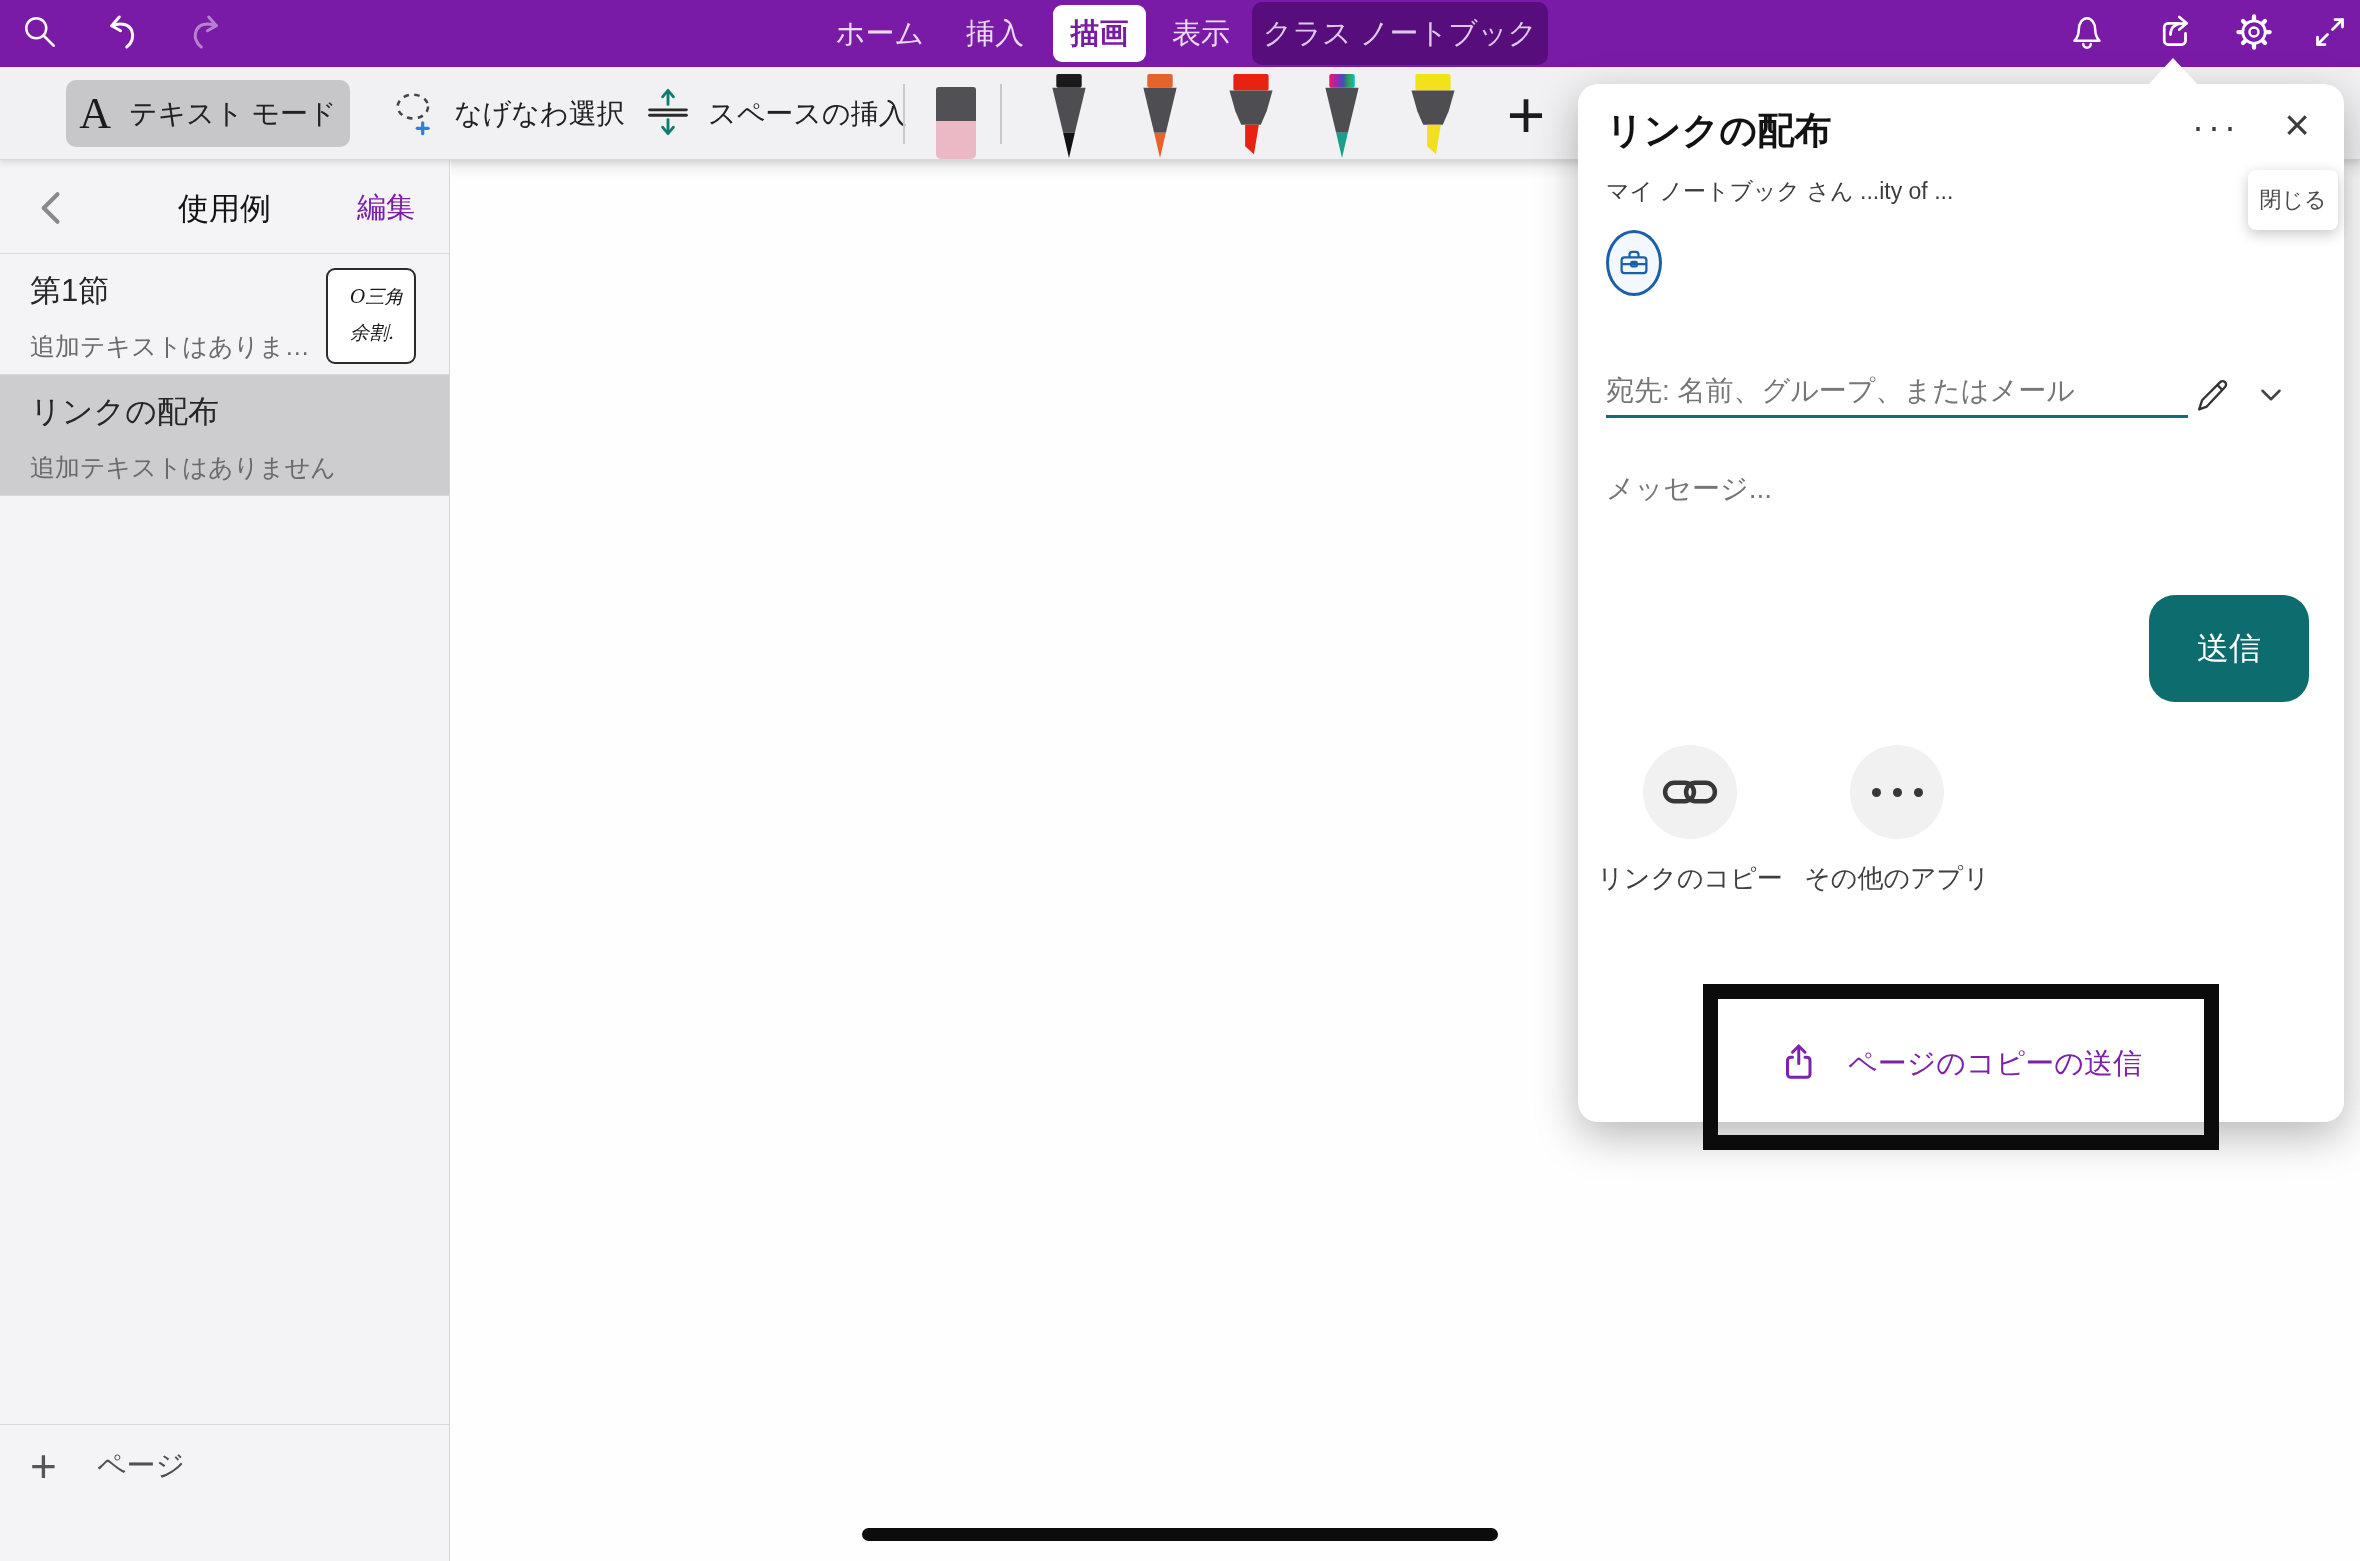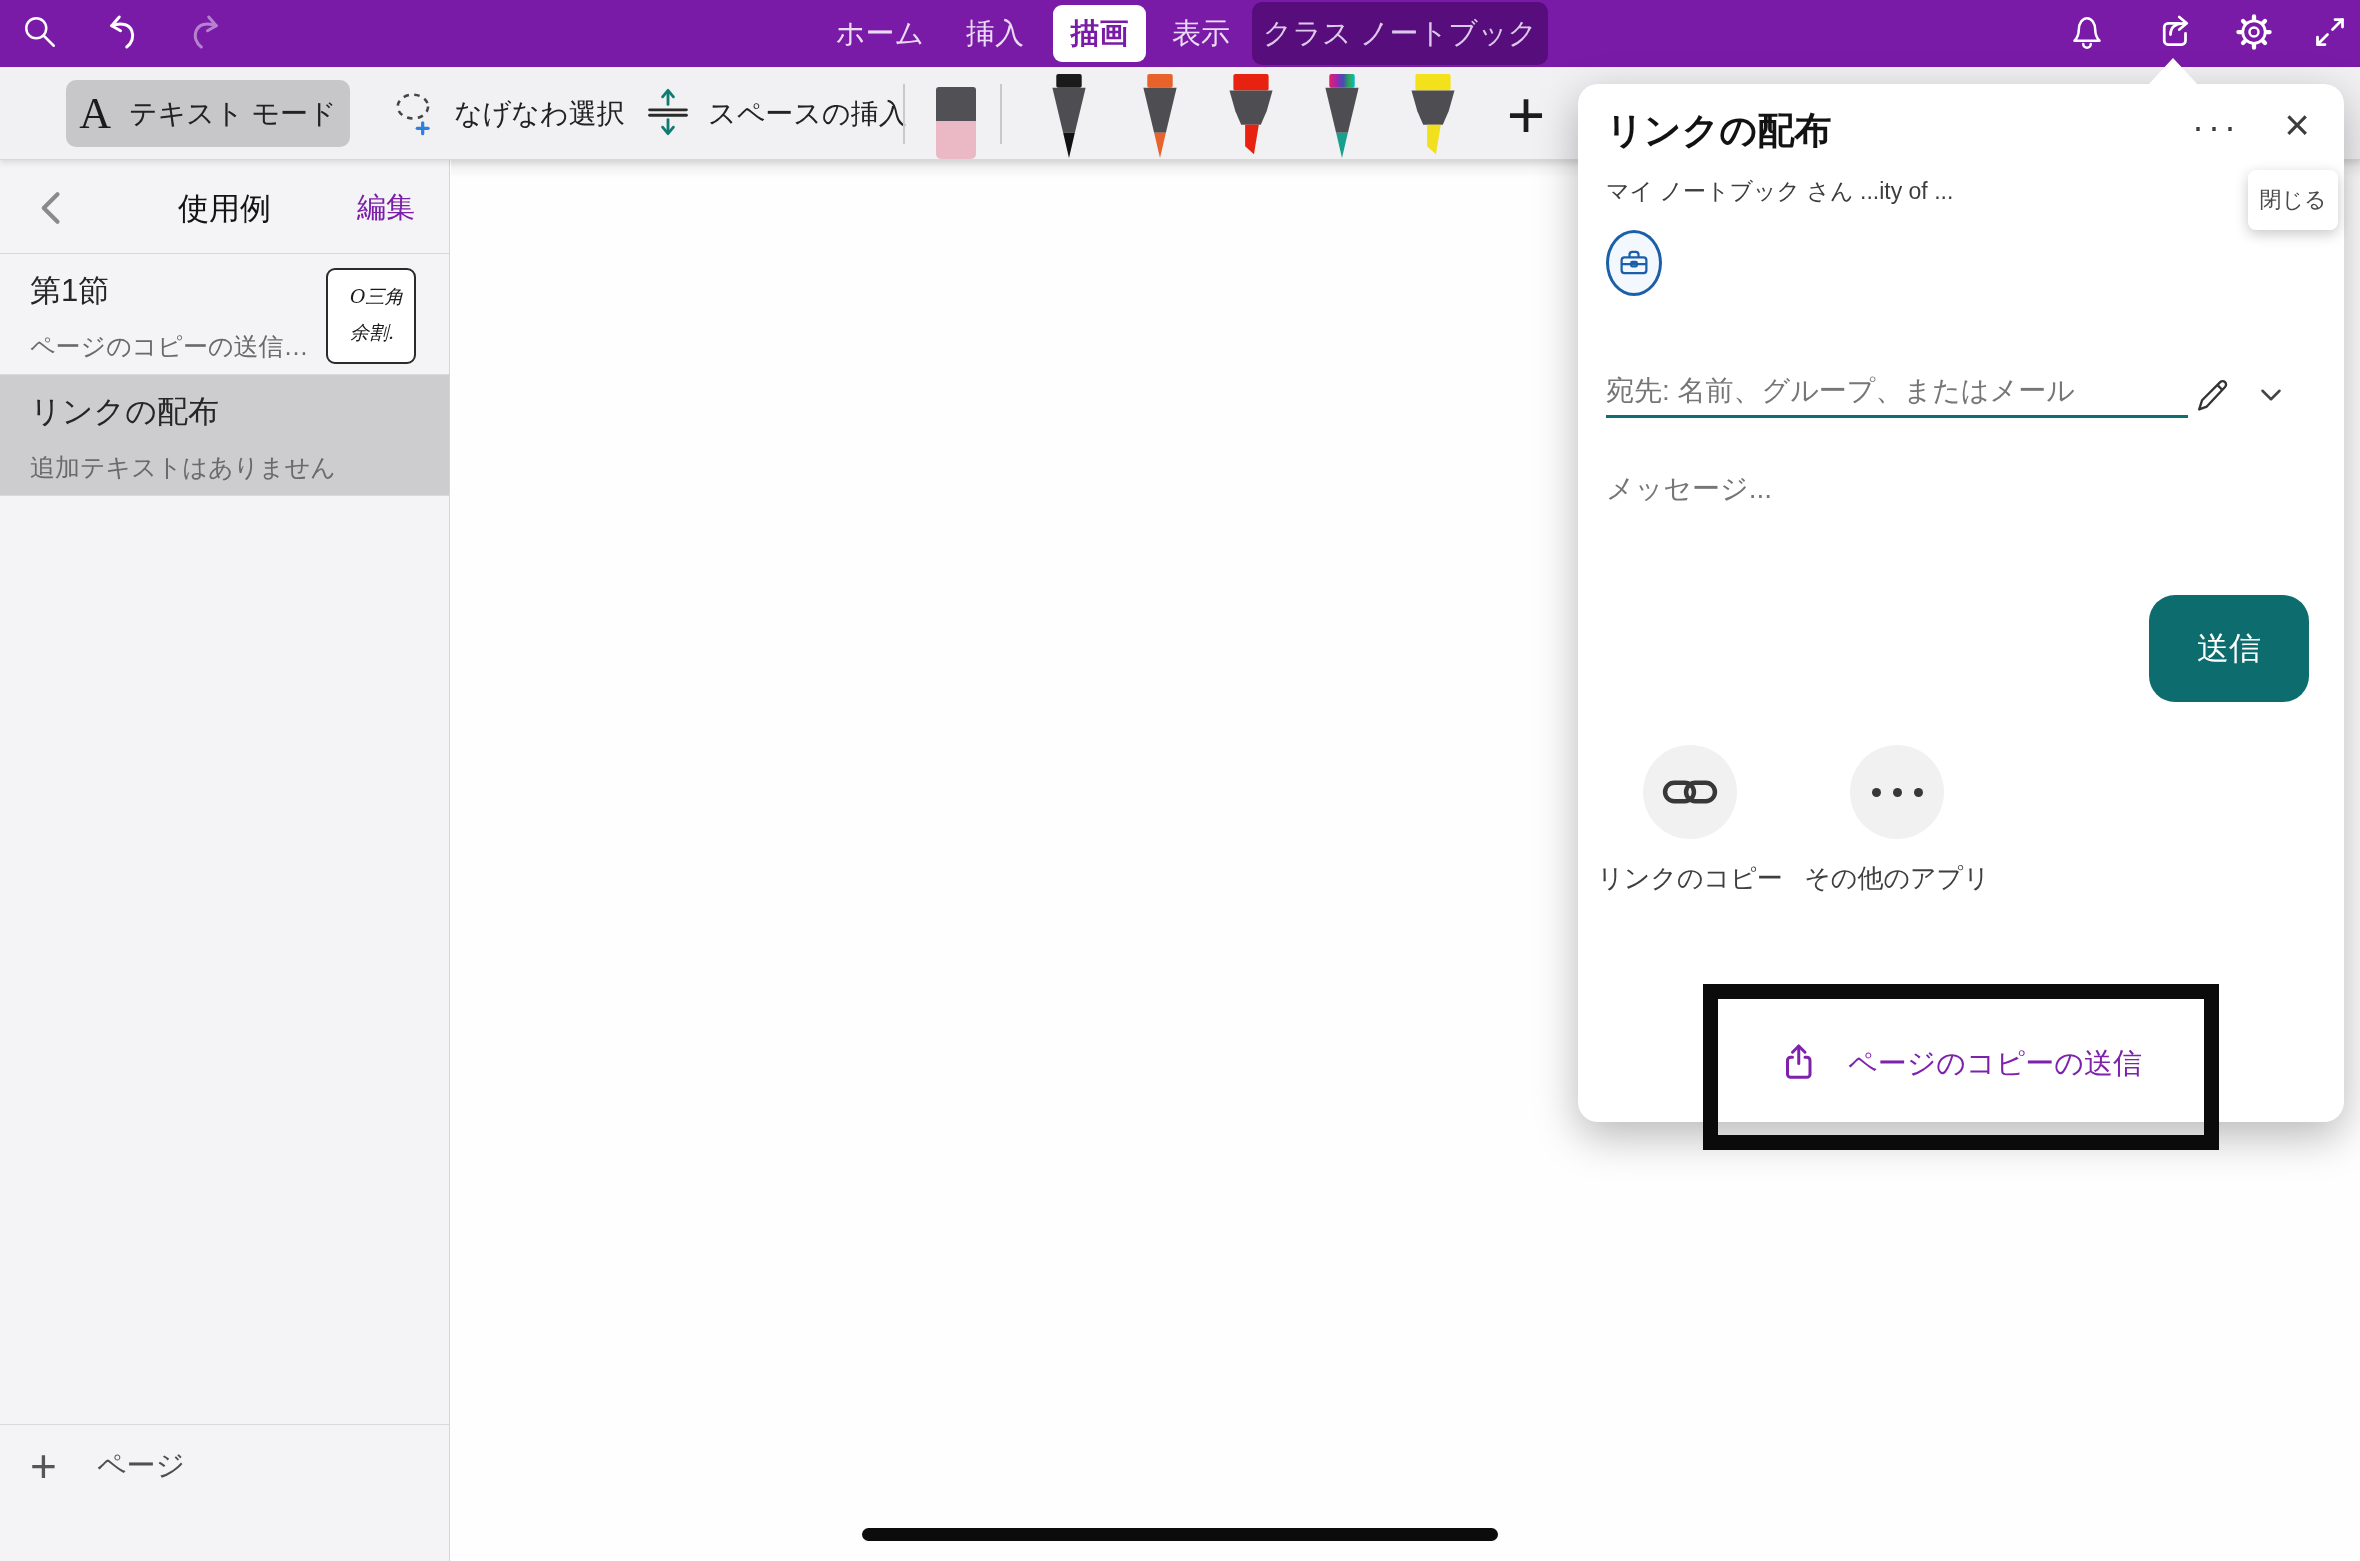--- a/index.html
+++ b/index.html
@@ -282,21 +282,21 @@
           </svg>
         </span>
       </div>
       <div class="sb-title">使用例</div>
       <div class="sb-edit">編集</div>
     </div>
     <div class="sb-divider"></div>
 
     <div class="sb-item">
       <div class="sb-item-title">第1節</div>
-      <div class="sb-item-sub">ページのコピーの送信…</div>
+      <div class="sb-item-sub">追加テキストはありま…</div>
       <div class="sb-thumb">
         <div>O三角</div>
         <div>余割.</div>
       </div>
     </div>
     <div class="sb-divider"></div>
 
     <div class="sb-item selected">
       <div class="sb-item-title">リンクの配布</div>
       <div class="sb-item-sub">追加テキストはありません</div>

